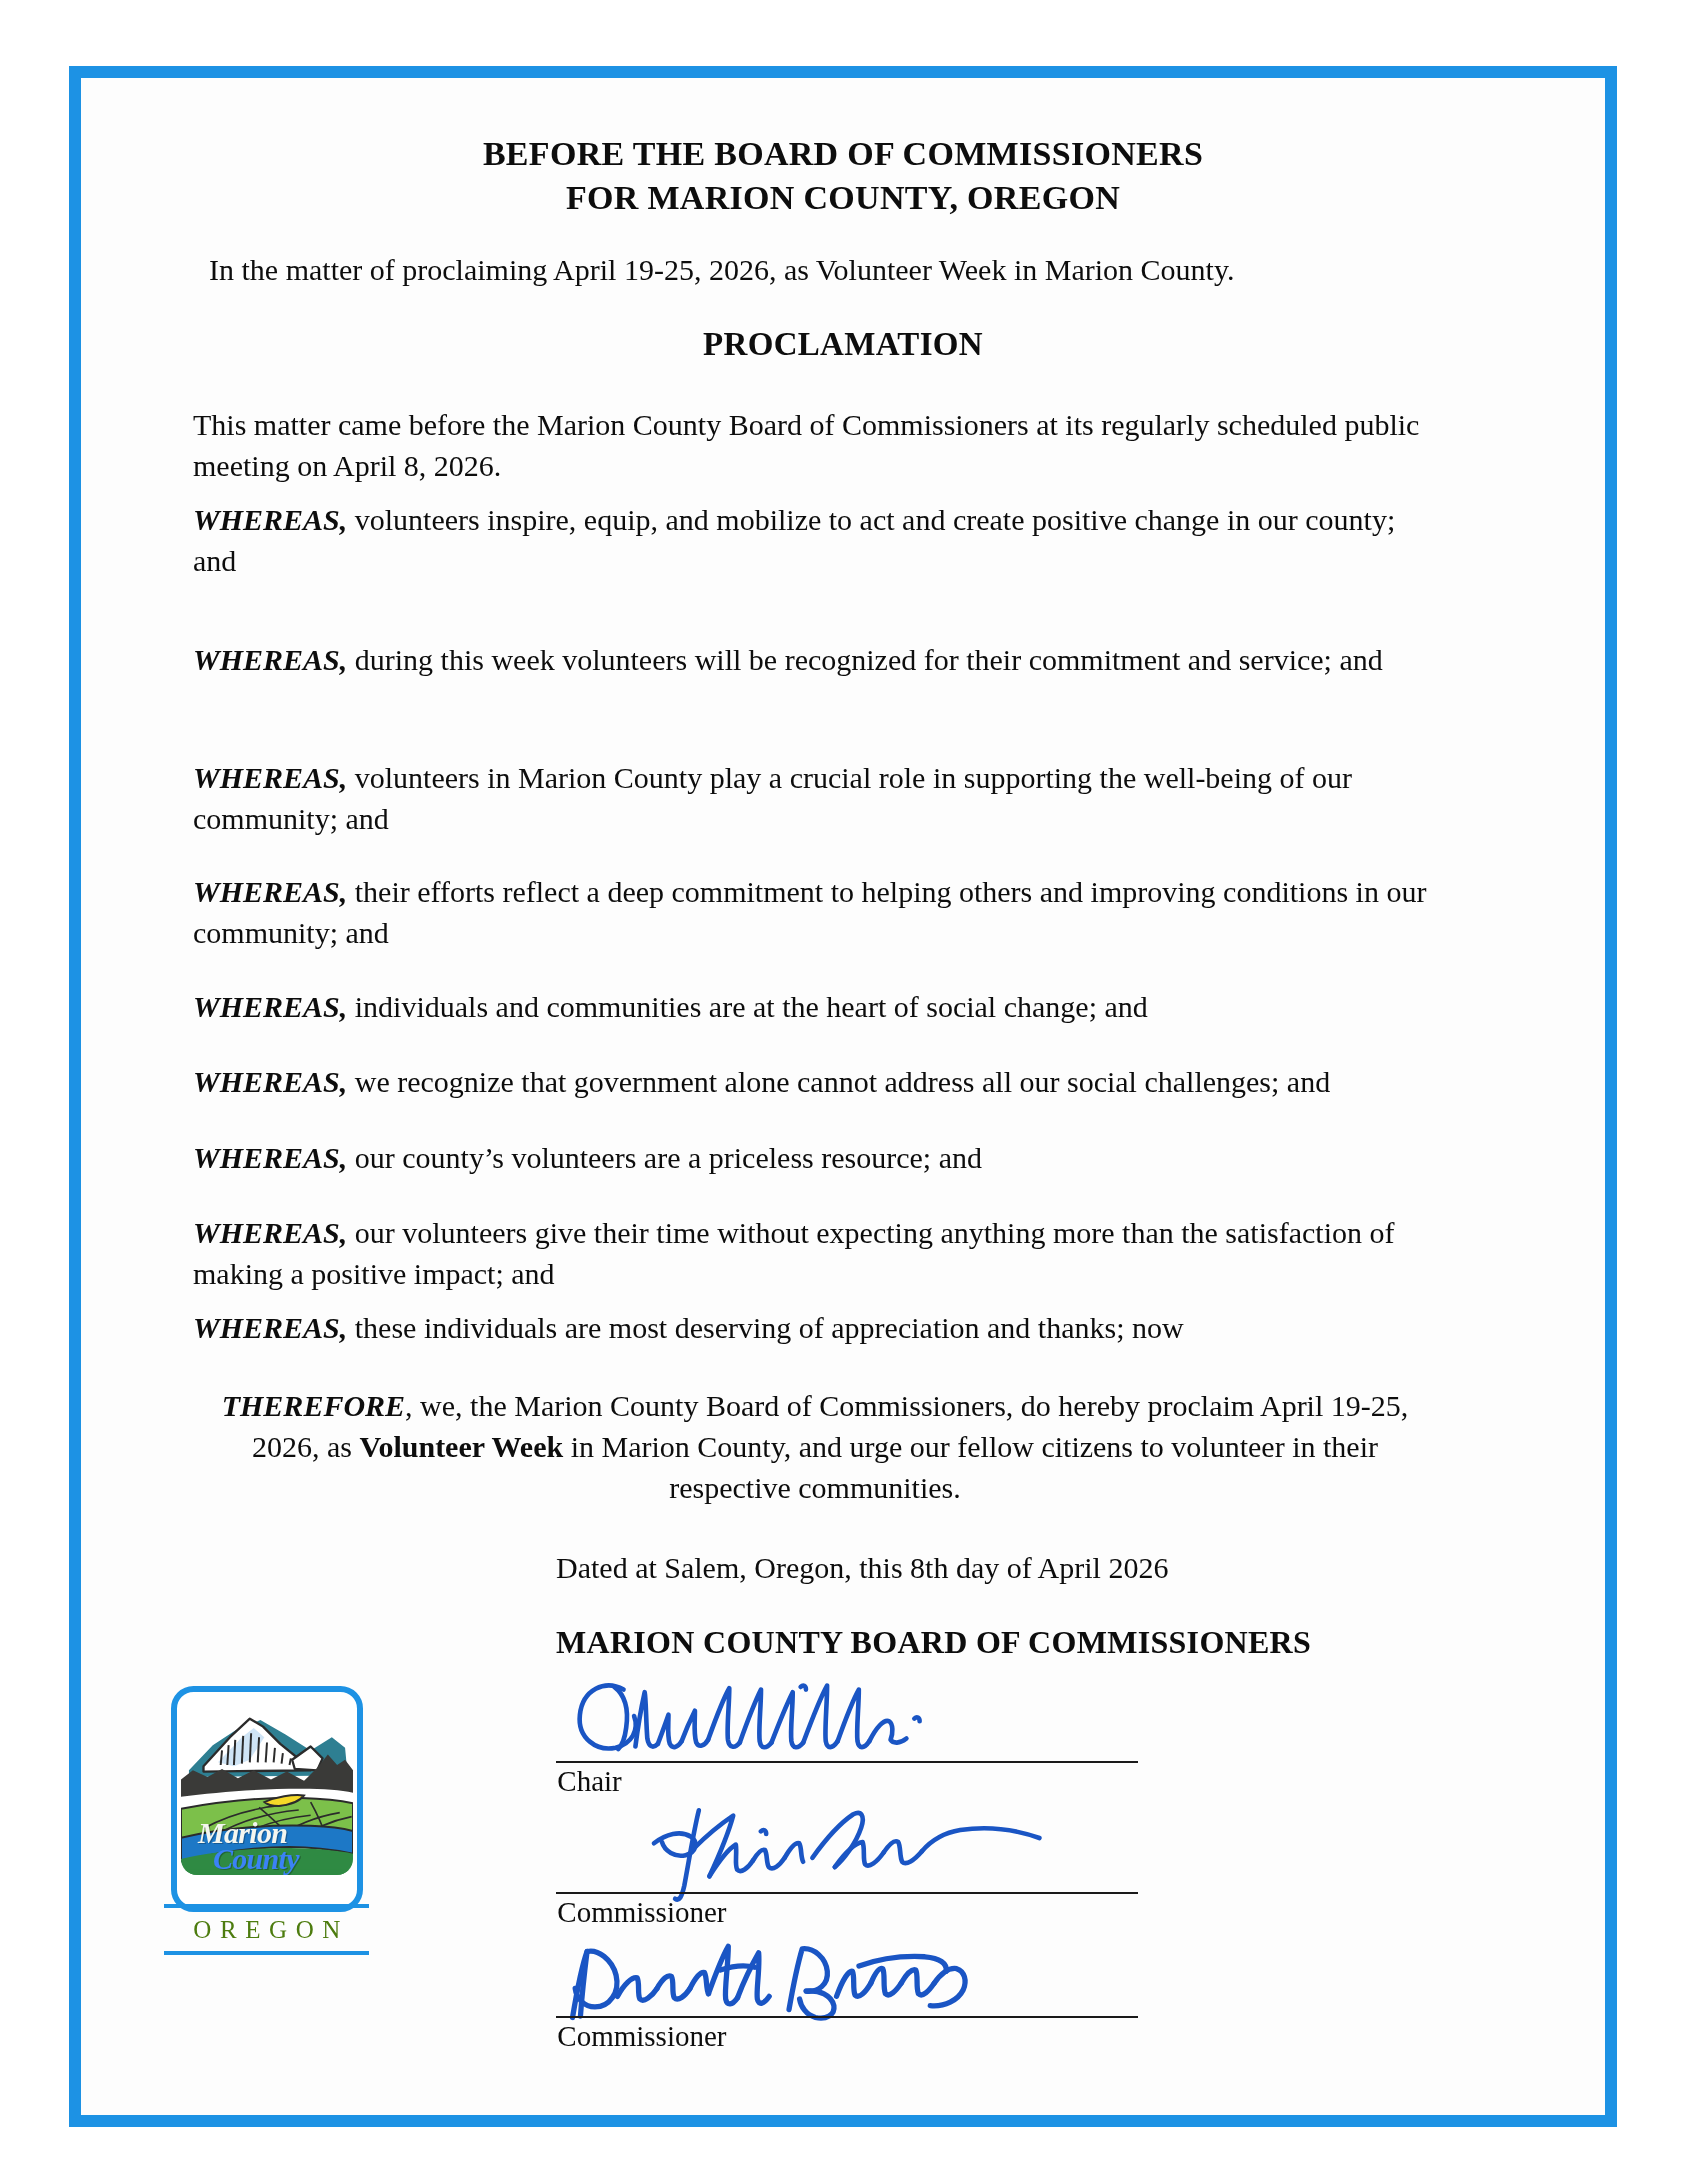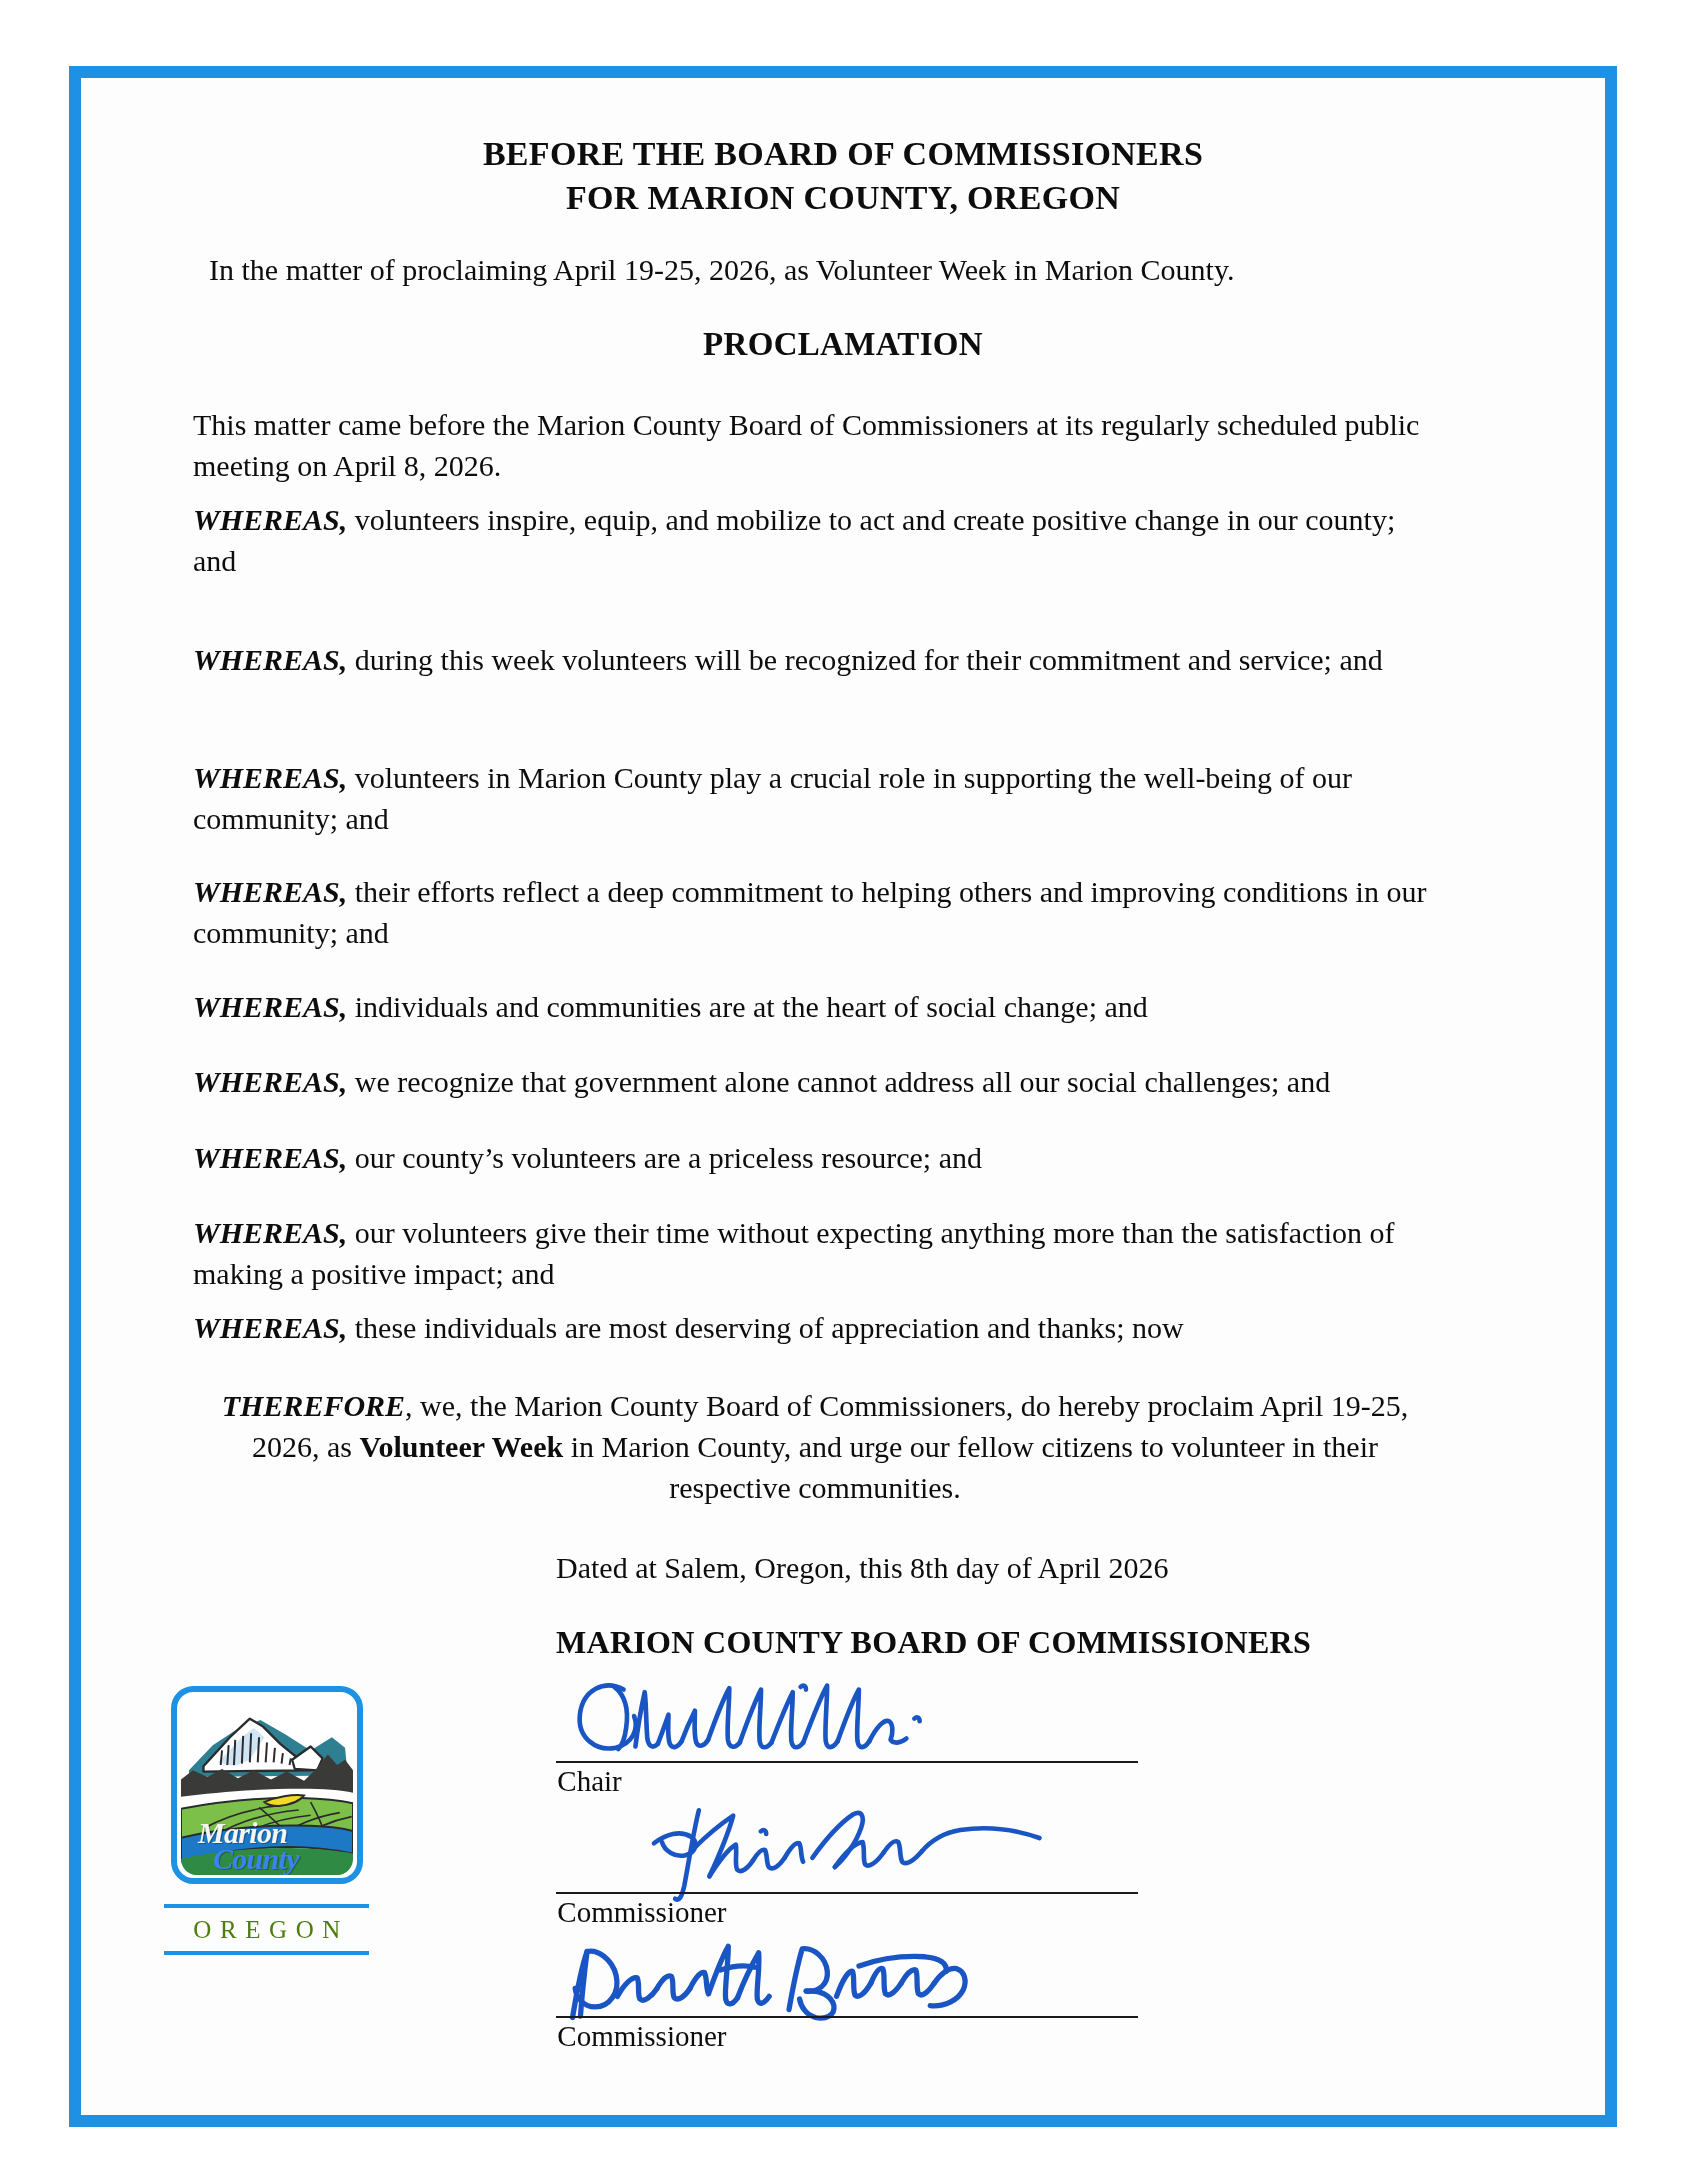--- a/index.html
+++ b/index.html
@@ -111,21 +111,21 @@
     color: #1a55c4;
     pointer-events: none;
   }
 
   
   #logo {
     position: absolute;
     left: 171px;
     top: 1686px;
     width: 192px;
-    height: 198px;
+    height: 226px;
   }
   #logo-frame {
     position: absolute;
     inset: 0;
     border: 6px solid #1d92e4;
     border-radius: 22.5px;
     background: #ffffff;
     box-sizing: border-box;
     overflow: hidden;
   }

